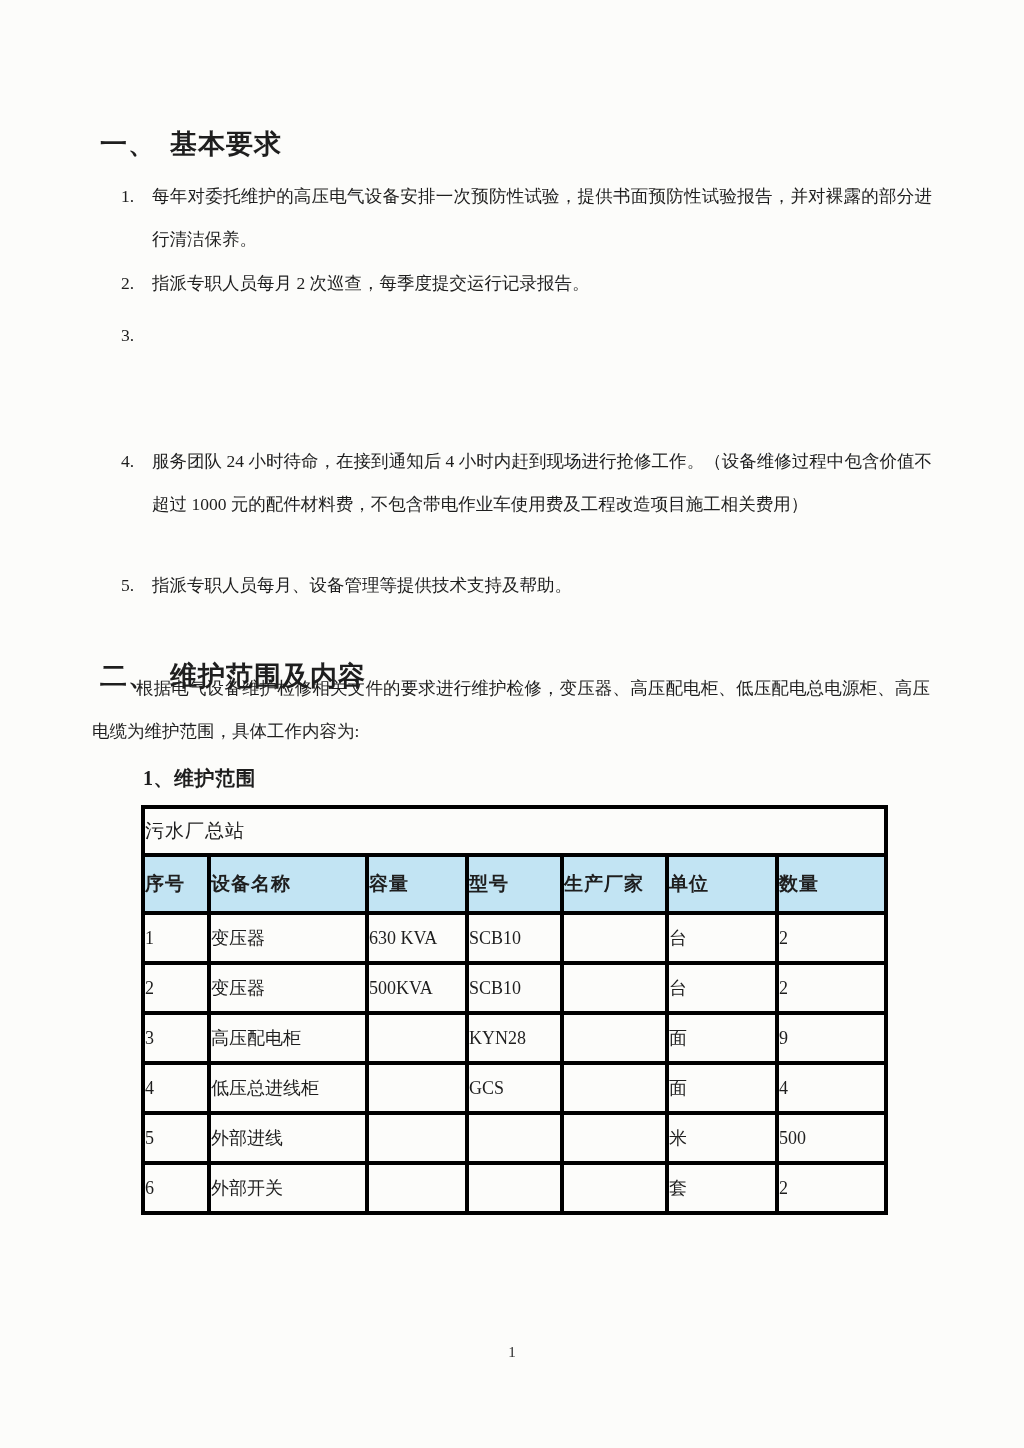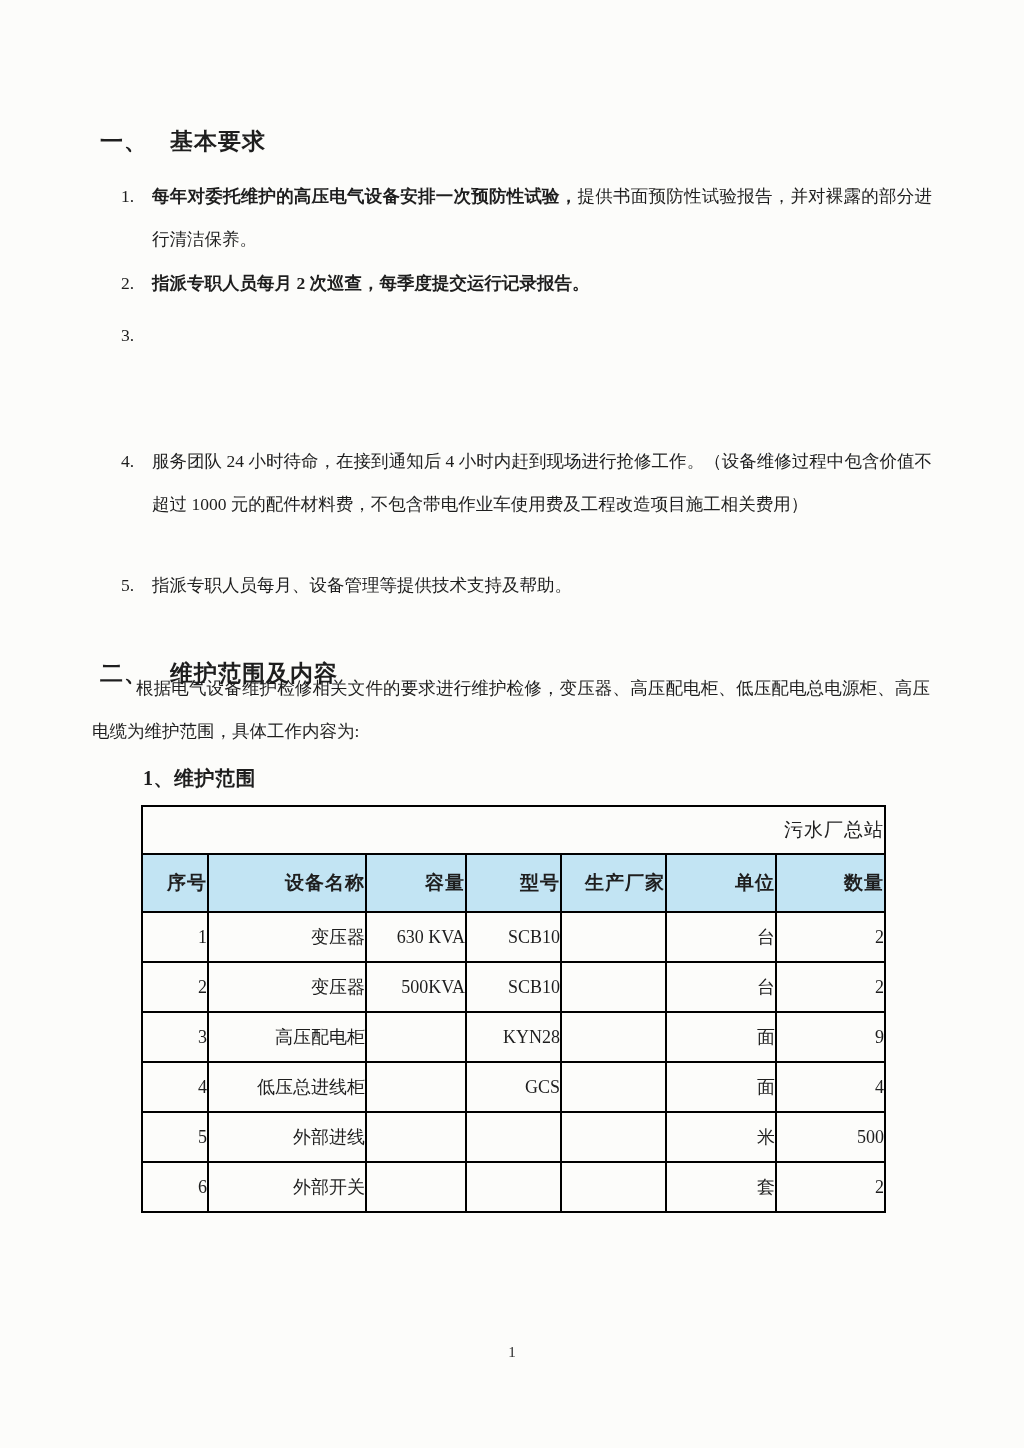--- a/index.html
+++ b/index.html
@@ -11,21 +11,21 @@
     margin: 0 auto;
     background: #fcfcfa;
     color: #1e1e1e;
     font-family: "Liberation Serif", "DejaVu Serif", serif;
     overflow: hidden;
   }
   
   .h1 {
     position: absolute;
     left: 100px;
-    font-size: 23px;
+    font-size: 27px;
     font-weight: bold;
     letter-spacing: 1px;
     white-space: nowrap;
   }
   .h1 .h1-num {
     display: inline-block;
     width: 70px;
   }
   
   .li {
@@ -37,21 +37,21 @@
     text-align: justify;
   }
   .li .num {
     position: absolute;
     left: -31px;
     top: 0;
     width: 28px;
     text-align: left;
     font-weight: normal;
   }
-  .li .lead-bold { font-weight: bold; }
+  .li .lead-bold { font-weight: normal; }
   
   .para {
     position: absolute;
     left: 92px;
     width: 838px;
     font-size: 17.5px;
     line-height: 43px;
     text-align: justify;
     text-indent: 44px;
   }
@@ -70,22 +70,22 @@
     top: 805px;
     width: 743px;
   }
   table.equip {
     border-collapse: collapse;
     table-layout: fixed;
     width: 743px;
     font-size: 18px;
   }
   table.equip td, table.equip th {
-    border: 2px solid #000000;
-    text-align: right;
+    border: 4px solid #000000;
+    text-align: left;
     vertical-align: middle;
     overflow: hidden;
     white-space: nowrap;
     font-family: Liberation Serif, serif;
   }
   tr.title-row td {
     height: 48px;
     font-size: 19px;
     background: #fcfcfa;
     letter-spacing: 1px;

